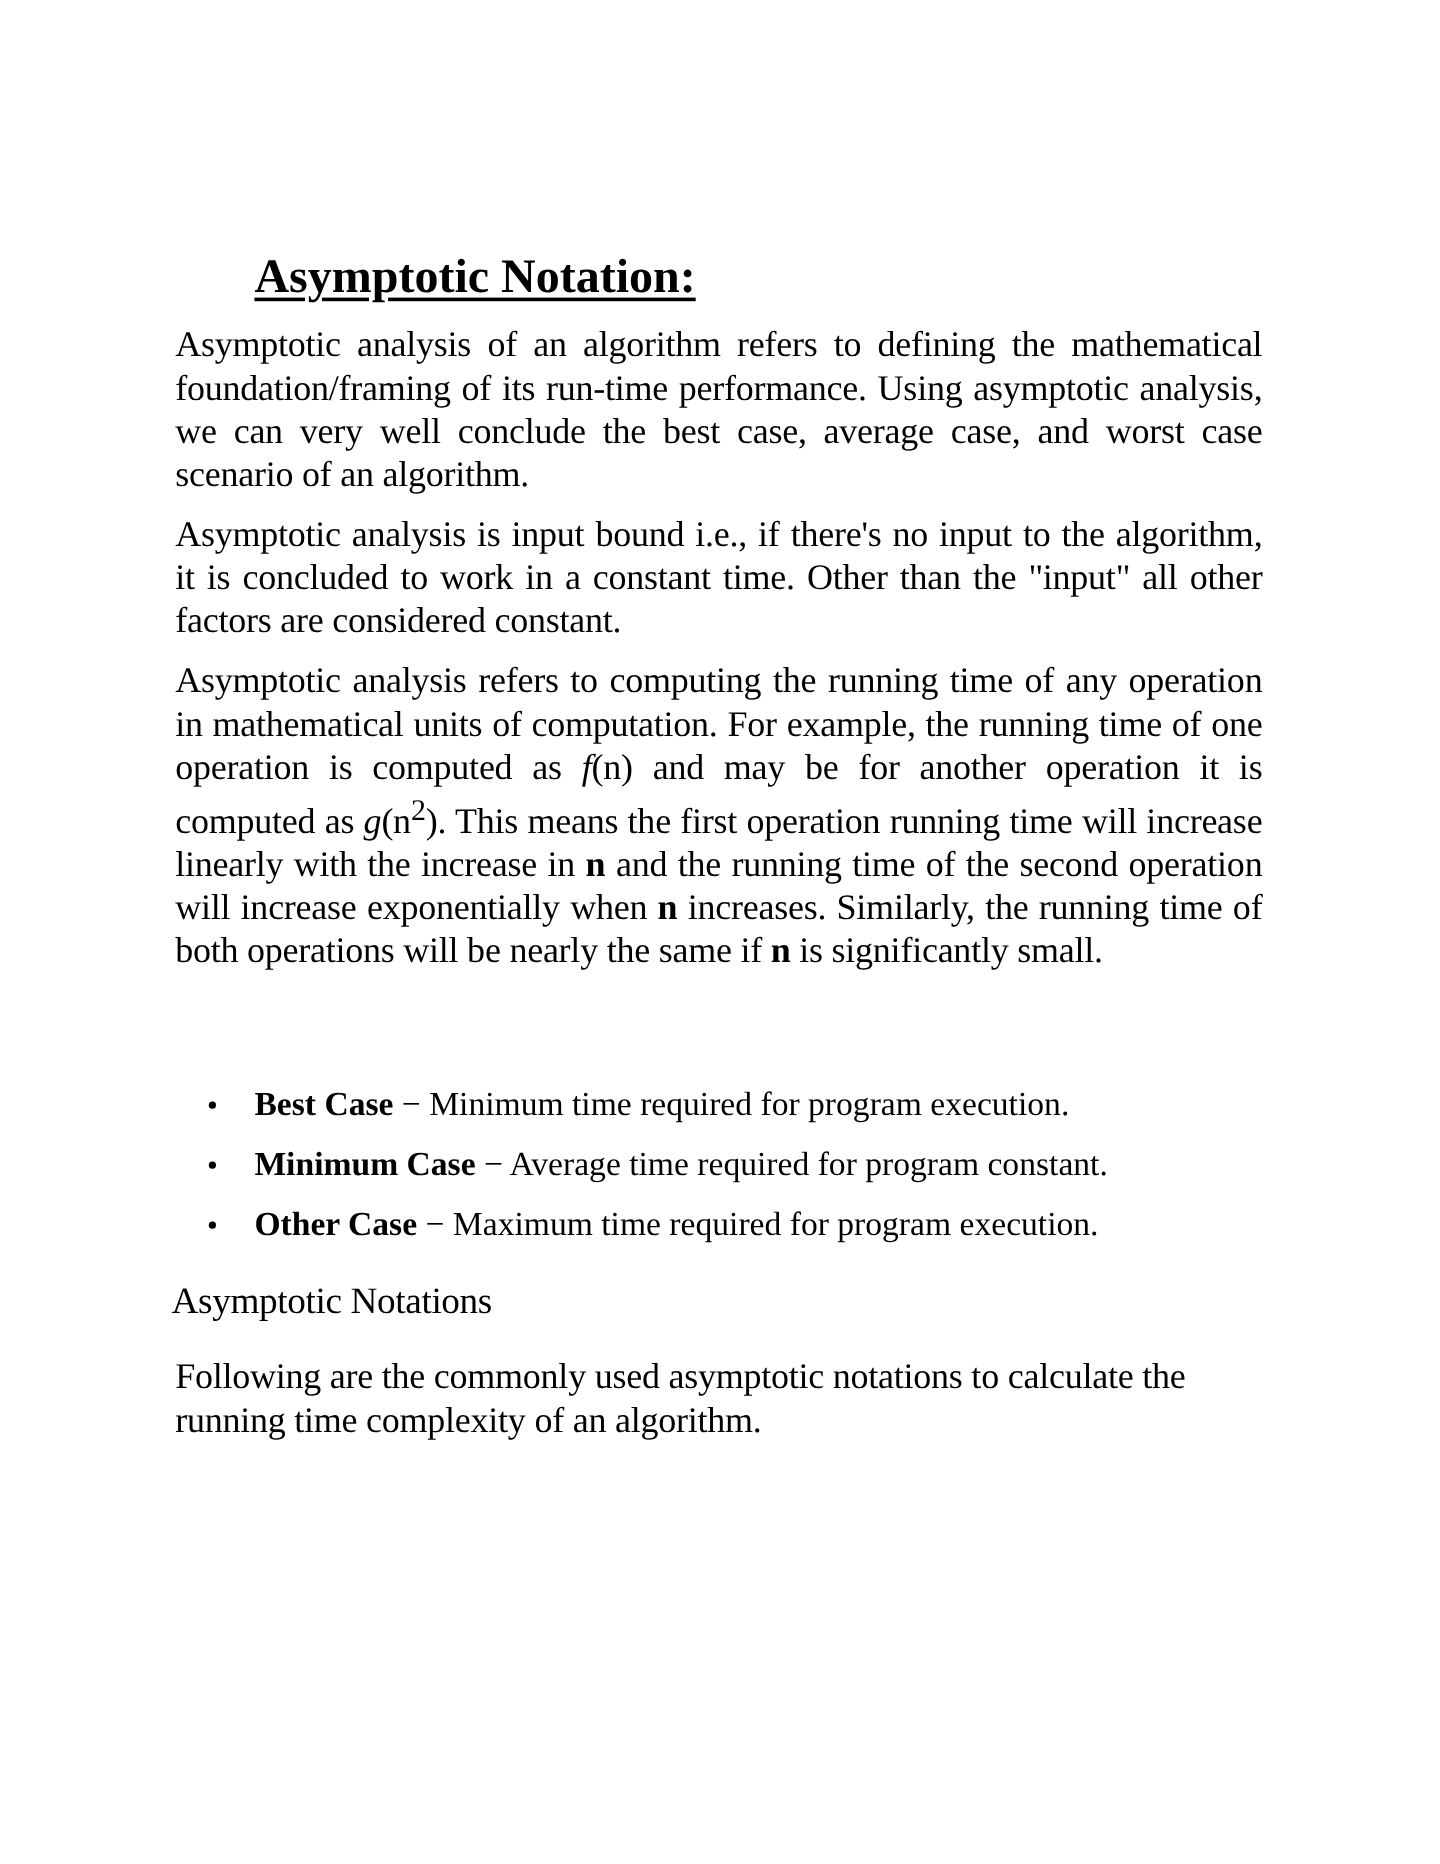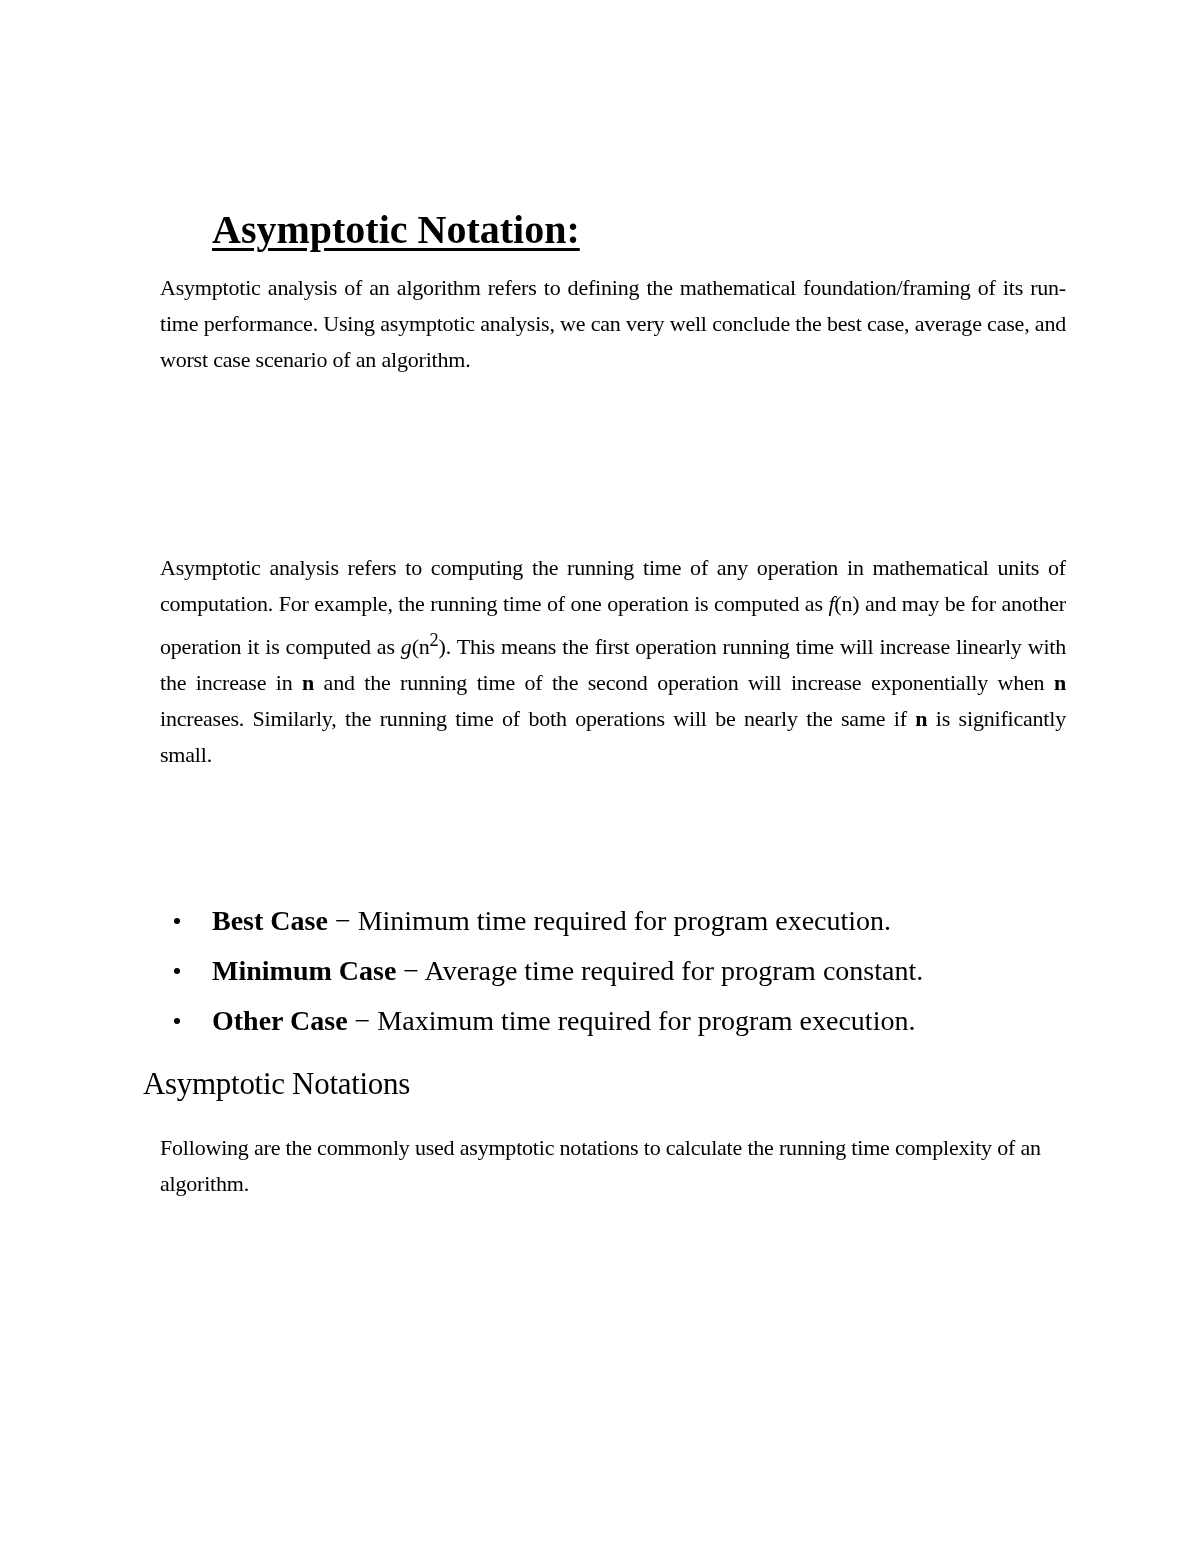--- a/index.html
+++ b/index.html
@@ -1,21 +1,21 @@
 <!DOCTYPE html>
 <html><head>
 <meta charset="utf-8">
 <style>
   html, body { margin: 0; padding: 0; background: #ffffff; }
   body { width: 1200px; height: 1553px; position: relative; overflow: hidden;
          font-family: "Liberation Serif", "DejaVu Serif", serif; color: #000; }
   .page { position: absolute; left: 0; top: 0; width: 964px; height: 1553px; background: #fff; }
   .title { position: absolute; left: 212px; top: 206px; font-size: 40px; font-weight: bold;
            text-decoration: underline; text-decoration-thickness: 3px; text-underline-offset: 5px; margin: 0; }
-  .para { position: absolute; left: 160px; width: 906px; font-size: 22px; line-height: 36px;
+  .para { position: absolute; left: 146px; width: 906px; font-size: 30px; line-height: 36px;
           text-align: justify; margin: 0; letter-spacing: -0.2px; }
   .para.nojust { text-align: left; }
   .p1 { top: 270px; }
   .p2 { top: 428px; }
   .p3 { top: 550px; }
   .p4 { top: 852px; }
   .bullets { position: absolute; left: 174px; margin: 0; padding: 0; list-style: none; font-size: 28px; }
   .bullets li { position: relative; padding-left: 38px; height: 50px; line-height: 38px; }
   .bullets li .dot { position: absolute; left: 0; top: 16px; width: 6px; height: 6px; border-radius: 50%; background: #000; }
   .b1 { top: 902px; }
@@ -26,20 +26,21 @@
   .bullets2 li .dot { position: absolute; left: 0; top: 17px; width: 6px; height: 6px; border-radius: 50%; background: #000; }
   i.f { font-style: italic; }
 </style>
 </head>
 <body>
 
 <div class="page">
   <h1 class="title">Asymptotic Notation:</h1>
 
   <p class="para p1">Asymptotic analysis of an algorithm refers to defining the mathematical foundation/framing of its run-time performance. Using asymptotic analysis, we can very well conclude the best case, average case, and worst case scenario of an algorithm.</p>
+  <p class="para p2">Asymptotic analysis is input bound i.e., if there's no input to the algorithm, it is concluded to work in a constant time. Other than the "input" all other factors are considered constant.</p>
 
   <p class="para p3"><span>Asymptotic analysis refers to computing the running time of any operation in mathematical units of computation. For example, the running time of one operation is computed as </span><i class="f">f</i><span>(n) and may be for another operation it is computed as </span><i class="f">g</i><span>(n</span><sup>2</sup><span>). This means the first operation running time will increase linearly with the increase in </span><b>n</b><span> and the running time of the second operation will increase exponentially when </span><b>n</b><span> increases. Similarly, the running time of both operations will be nearly the same if </span><b>n</b><span> is significantly small.</span></p>
 
 
   <ul class="bullets b1">
     <li><span class="dot"></span><b>Best Case</b><span> − Minimum time required for program execution.</span></li>
     <li><span class="dot"></span><b>Minimum Case</b><span> − Average time required for program constant.</span></li>
     <li><span class="dot"></span><b>Other Case</b><span> − Maximum time required for program execution.</span></li>
   </ul>
 

